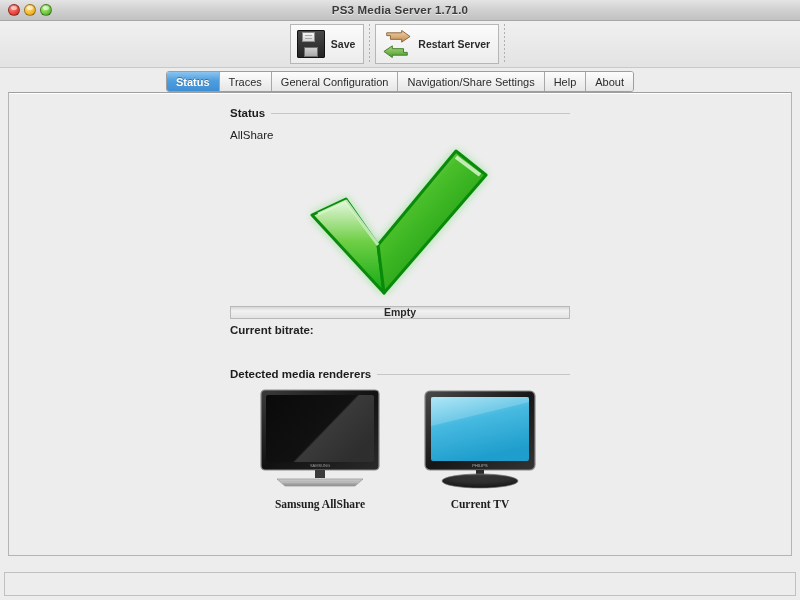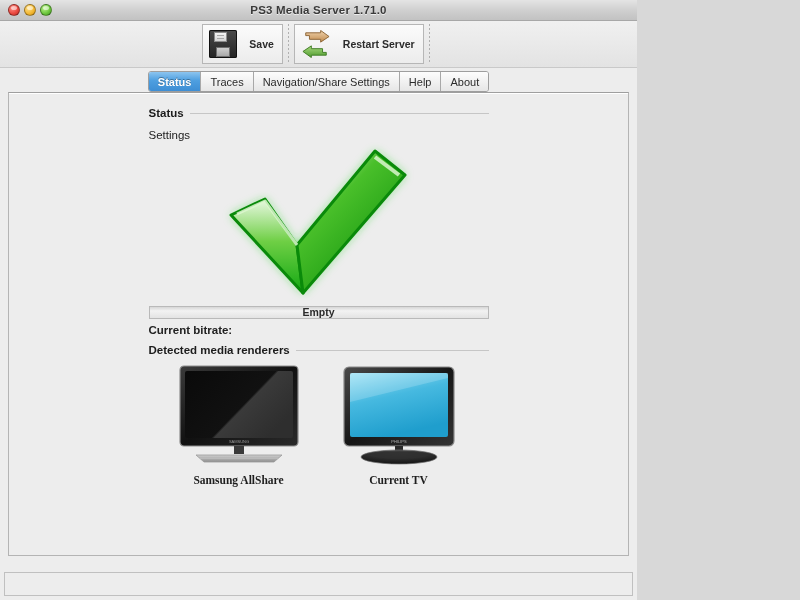--- a/index.html
+++ b/index.html
@@ -11,21 +11,21 @@
     height: 600px;
     overflow: hidden;
     background: #d8d8d8;
     font-family: "Liberation Sans", sans-serif;
     -webkit-font-smoothing: antialiased;
   }
 
   .window {
     position: absolute;
     left: 0; top: 0;
-    width: 637px;
+    width: 800px;
     height: 600px;
     background: #ededed;
     display: flex;
     flex-direction: column;
   }
 
   
   .titlebar {
     position: relative;
     height: 20px;
@@ -79,21 +79,21 @@
     border-bottom: 1px solid #c9c9c9;
     display: flex;
     align-items: center;
     justify-content: center;
     gap: 0px;
     position: relative;
   }
   .tool-btn {
     display: flex;
     align-items: center;
-    gap: 12px;
+    gap: 6px;
     height: 40px;
     padding: 0 8px 0 6px;
     background: linear-gradient(to bottom, #fbfbfb 0%, #ececec 100%);
     border: 1px solid #b6b6b6;
     box-sizing: border-box;
     cursor: pointer;
   }
   .tool-sep {
     width: 1px;
     height: 40px;
@@ -359,41 +359,44 @@
 
   <div class="tabbar-wrap">
     <div class="tabbar">
       <div class="tab active">
           <span>Status</span>
         </div>
       <div class="tab">
           <span>Traces</span>
         </div>
       <div class="tab">
+          <span>General Configuration</span>
+        </div>
+      <div class="tab">
           <span>Navigation/Share Settings</span>
         </div>
       <div class="tab">
           <span>Help</span>
         </div>
       <div class="tab">
           <span>About</span>
         </div>
     </div>
   </div>
 
   <div class="content-outer">
     <div class="content">
       <div class="panel-body">
 
         <div class="section-head">
           <span>Status</span>
           <span class="rule"></span>
         </div>
 
-        <div class="plain-line" style="margin-top:10px;">Settings</div>
+        <div class="plain-line" style="margin-top:10px;">AllShare</div>
 
         <div class="check-wrap">
           <svg width="200" height="160" viewBox="0 0 200 160">
             <defs>
               <linearGradient id="ckL" x1="0" y1="0" x2="0" y2="1">
                 <stop offset="0" stop-color="#eaf9e4"></stop>
                 <stop offset="0.45" stop-color="#6fcf45"></stop>
                 <stop offset="1" stop-color="#12a812"></stop>
               </linearGradient>
               <linearGradient id="ckR" x1="0.1" y1="0" x2="0.9" y2="1">
@@ -419,21 +422,21 @@
           </svg>
         </div>
 
 
         <div class="progress" style="margin-top:5px;">
           <span class="progress-text">Empty</span>
         </div>
 
         <div class="plain-line" style="margin-top:5px;font-weight:bold;">Current bitrate:</div>
 
-        <div class="section-head" style="margin-top:8px;">
+        <div class="section-head" style="margin-top:32px;">
           <span>Detected media renderers</span>
           <span class="rule"></span>
         </div>
 
         <div class="renderers">
 
           <div class="renderer">
             <svg width="130" height="102" viewBox="0 0 130 102">
               <defs>
                 <linearGradient id="sBez" x1="0" y1="0" x2="1" y2="1">

